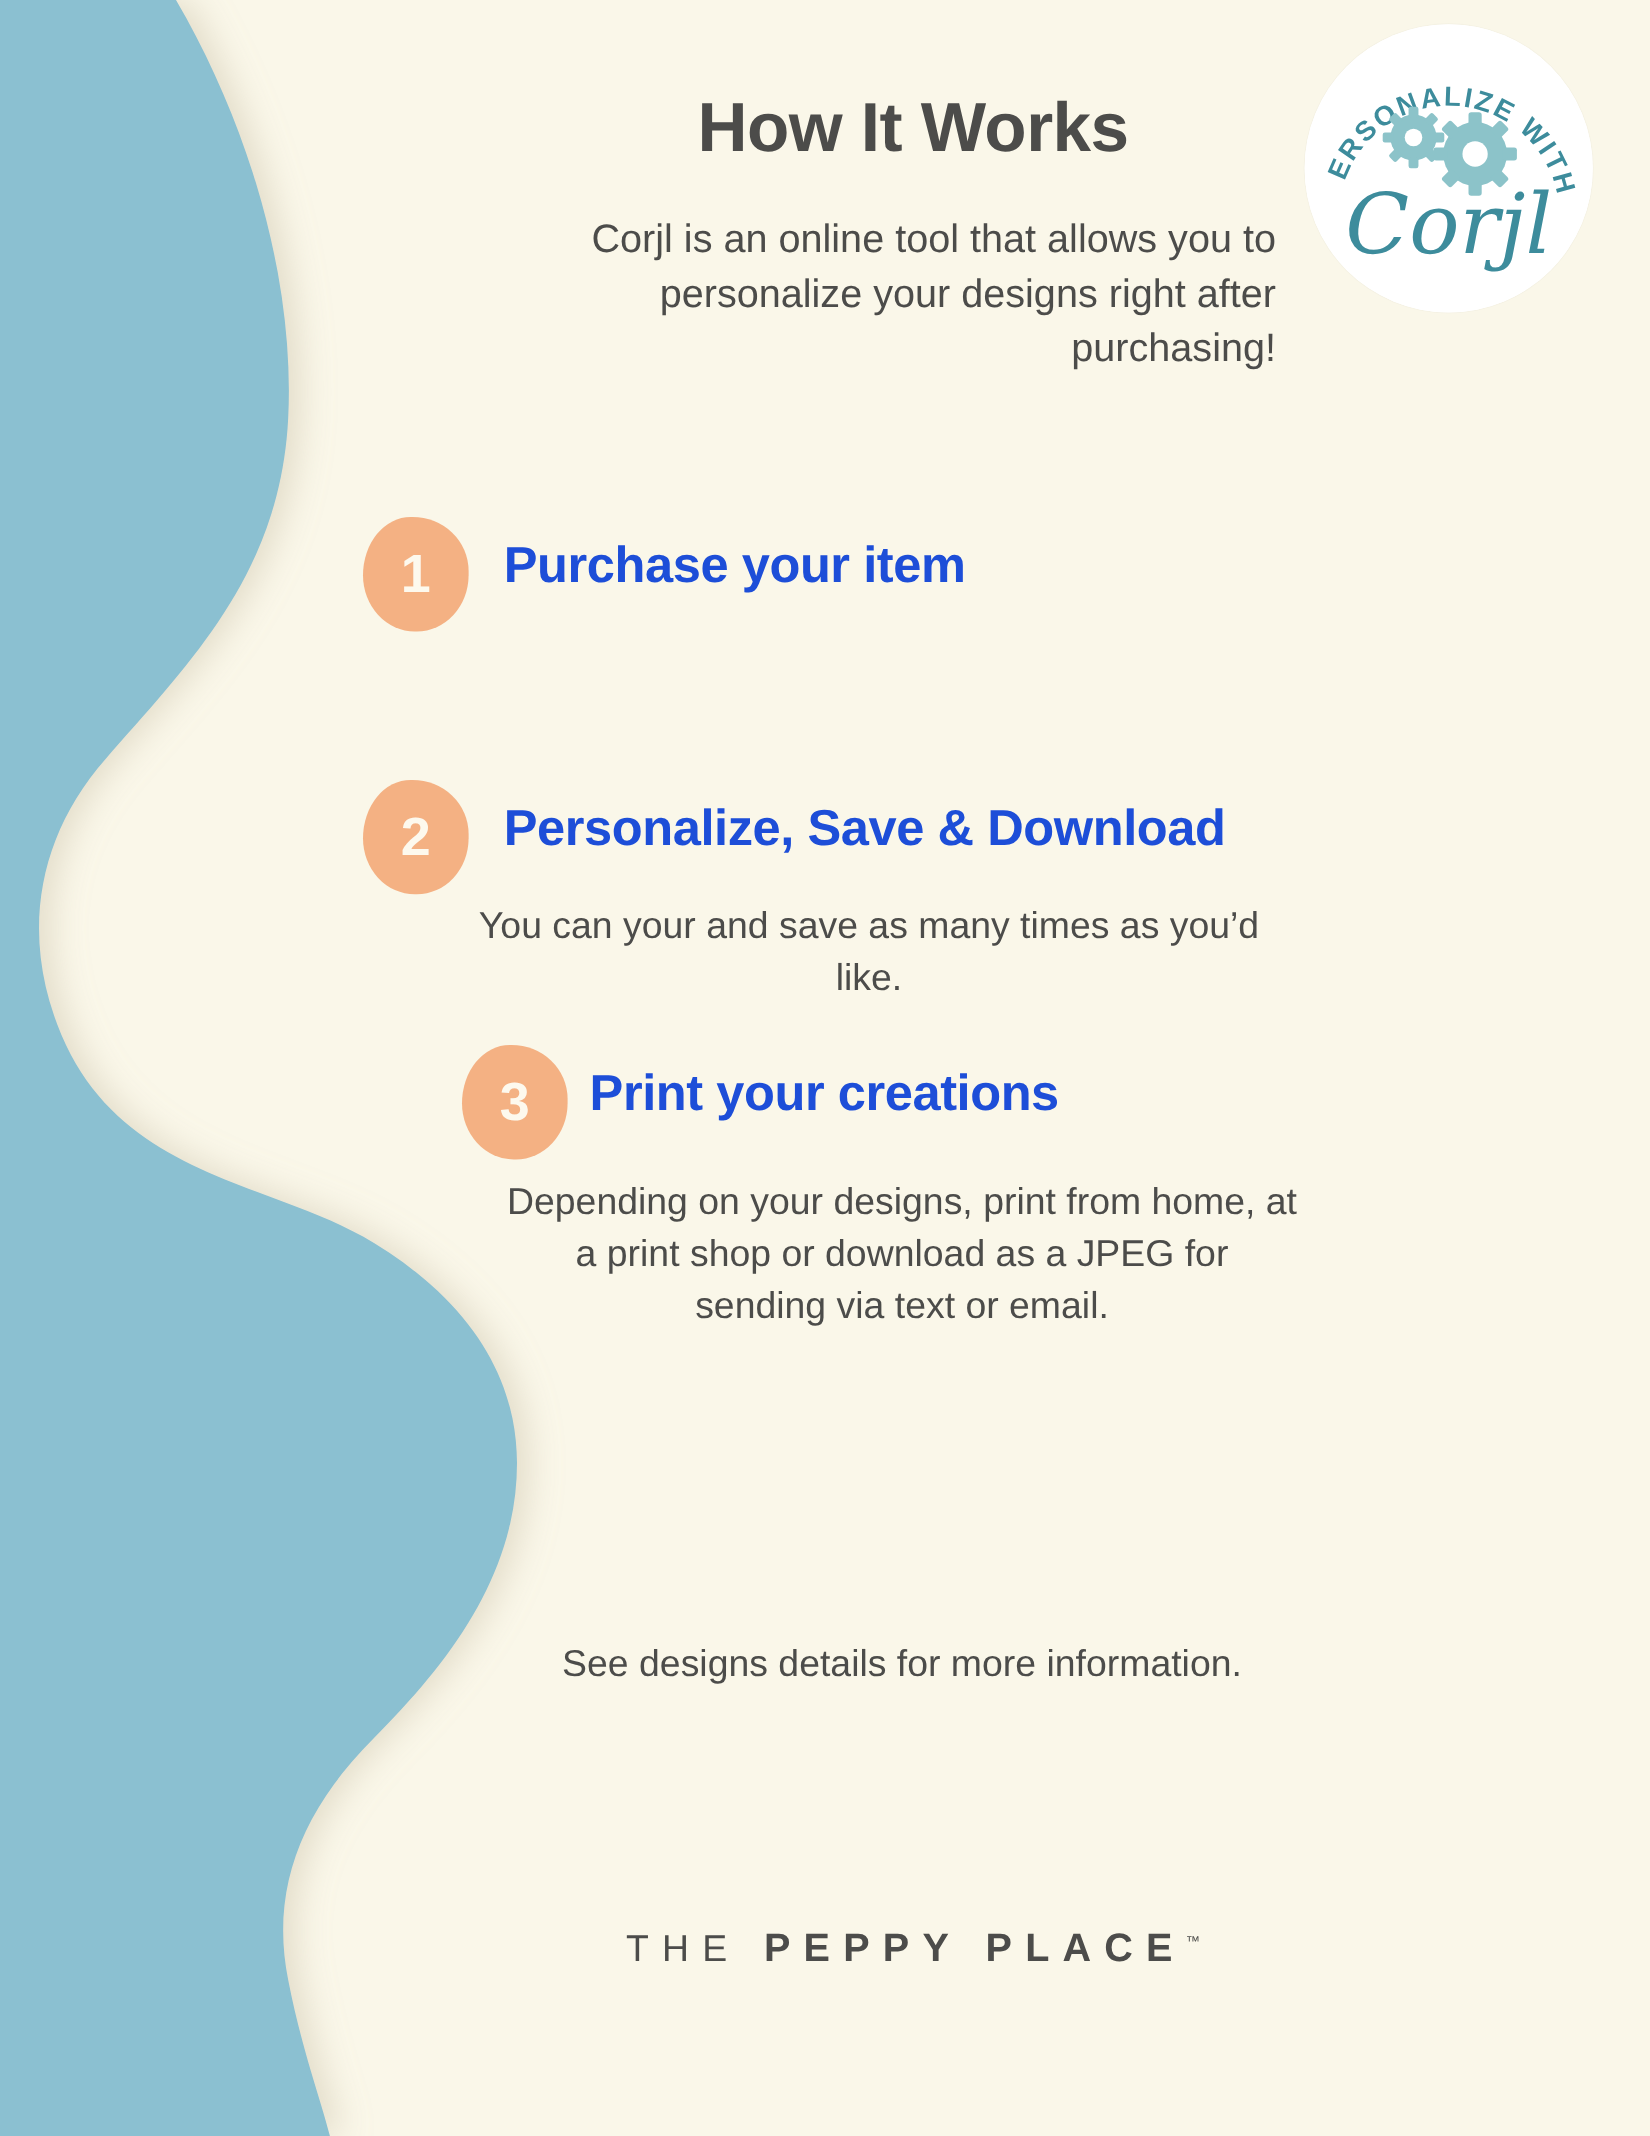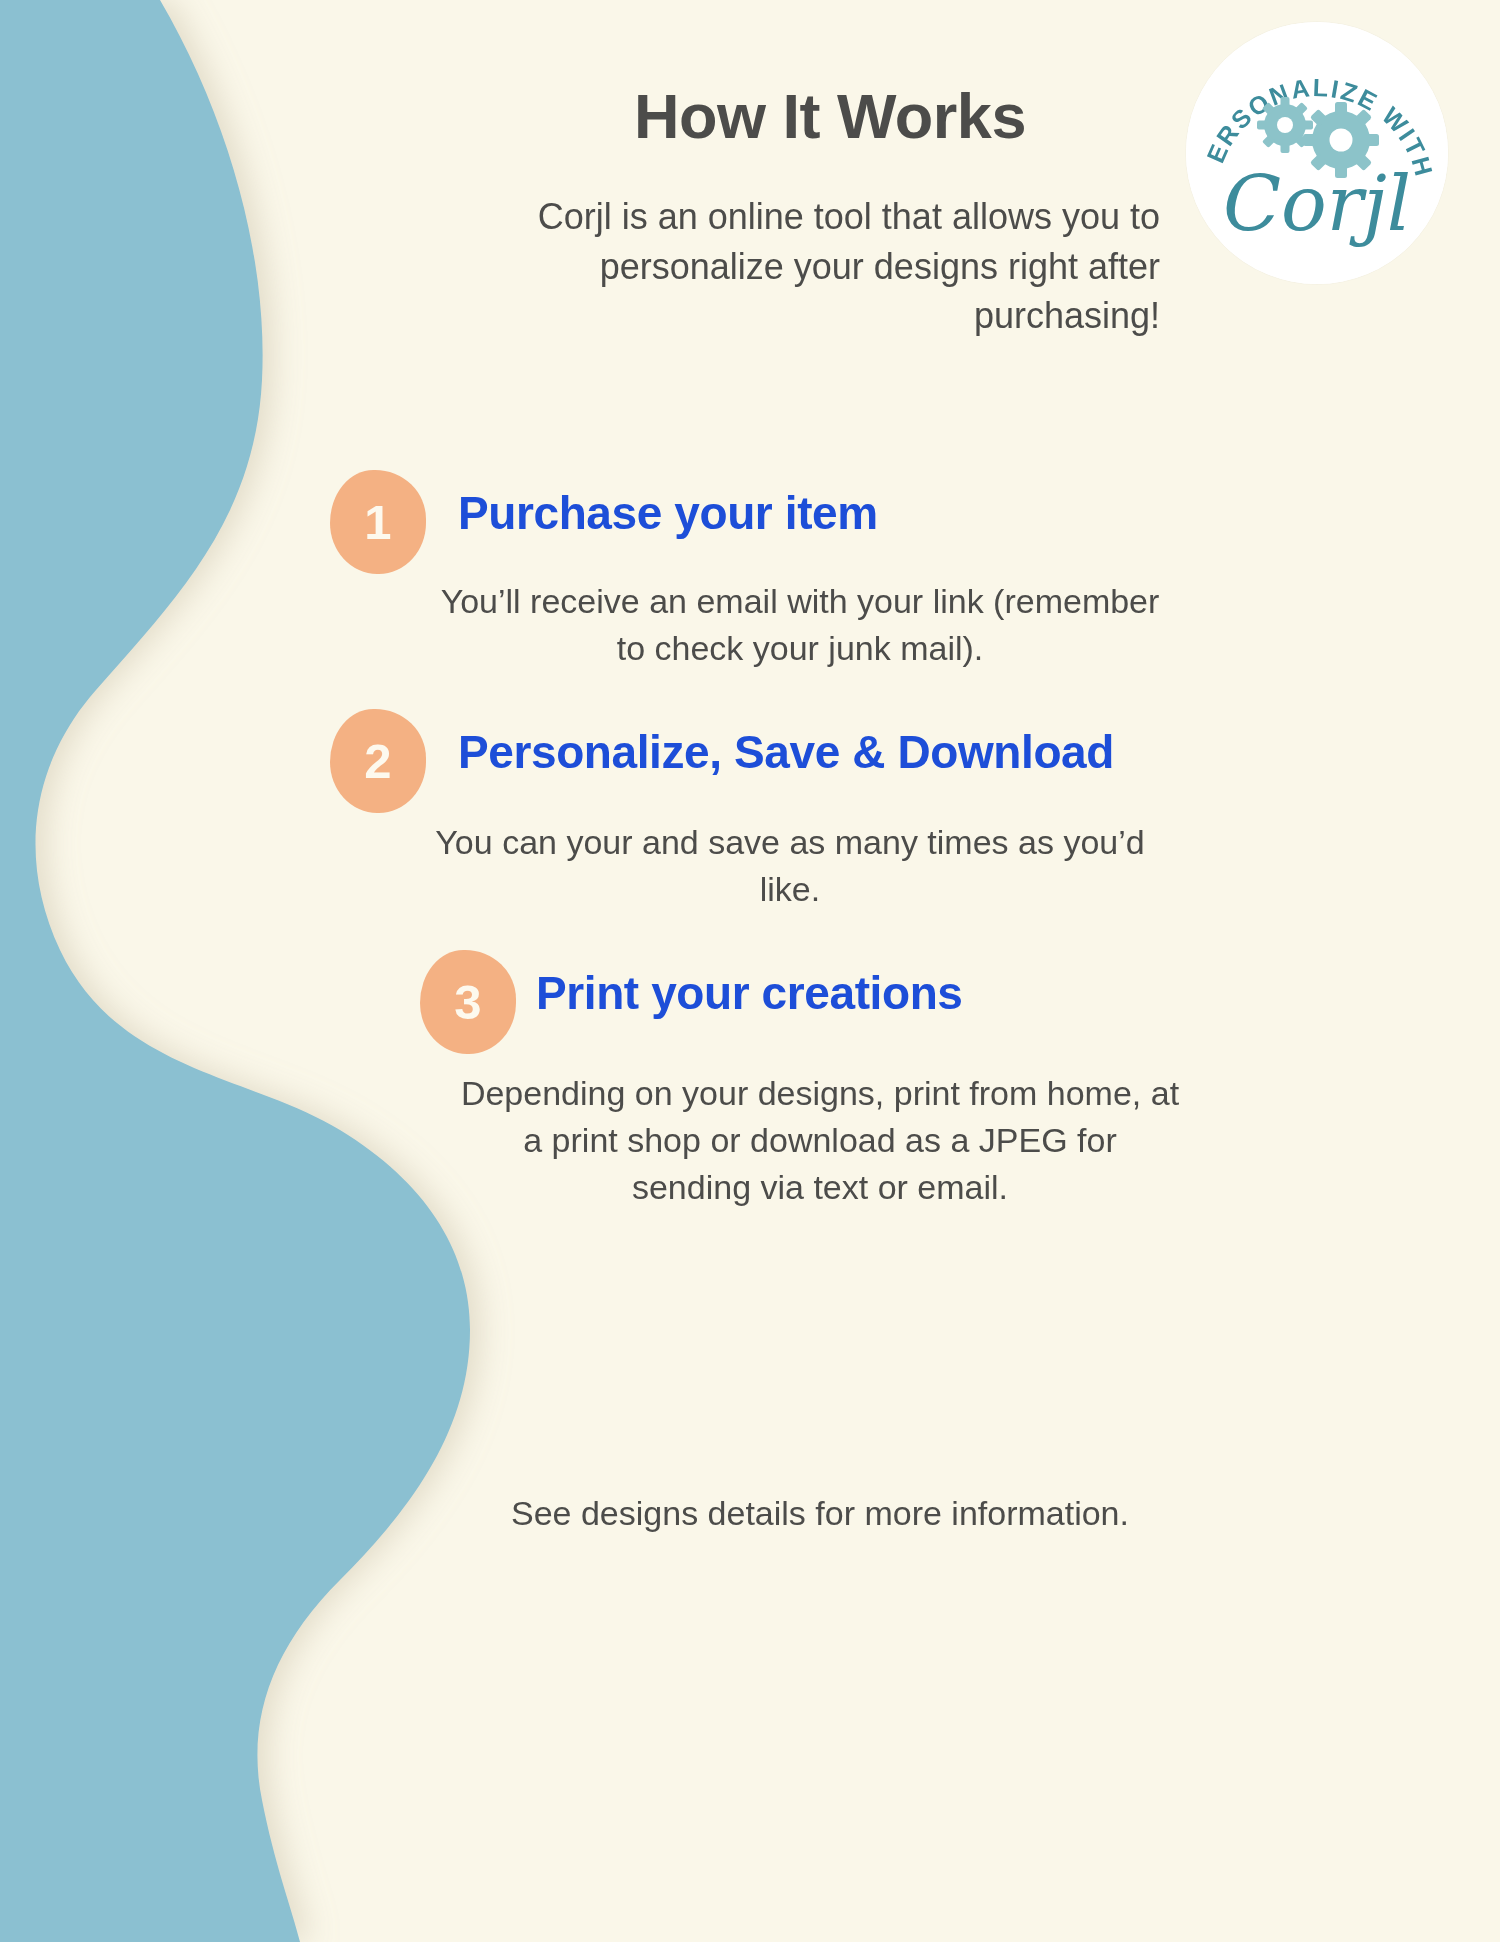--- a/index.html
+++ b/index.html
@@ -250,36 +250,38 @@
 
     <div class="page-title">How It Works</div>
 
     <div class="intro">Corjl is an online tool that allows you to personalize your designs right after purchasing!</div>
 
     <div class="step step-1">
       <div class="step-head">
         <div class="step-badge">1</div>
         <div class="step-title">Purchase your item</div>
       </div>
-      <div class="step-body">You’ll receive an email with your link (remember to check your junk mail).</div>
     </div>
 
     <div class="step step-2">
       <div class="step-head">
         <div class="step-badge">2</div>
         <div class="step-title">Personalize, Save &amp; Download</div>
       </div>
       <div class="step-body">You can your and save as many times as you’d like.</div>
     </div>
 
     <div class="step step-3">
       <div class="step-head">
         <div class="step-badge">3</div>
         <div class="step-title">Print your creations</div>
       </div>
       <div class="step-body">Depending on your designs, print from home, at a print shop or download as a JPEG for sending via text or email.</div>
     </div>
 
     <div class="note">See designs details for more information.</div>
 
+    <div class="footer-brand">
+      <span class="brand-the">THE</span><span class="brand-the">&nbsp;</span><span class="brand-main">PEPPY PLACE</span><span class="brand-tm">™</span>
+    </div>
 
   </div>
 </div>
 
 </body></html>

